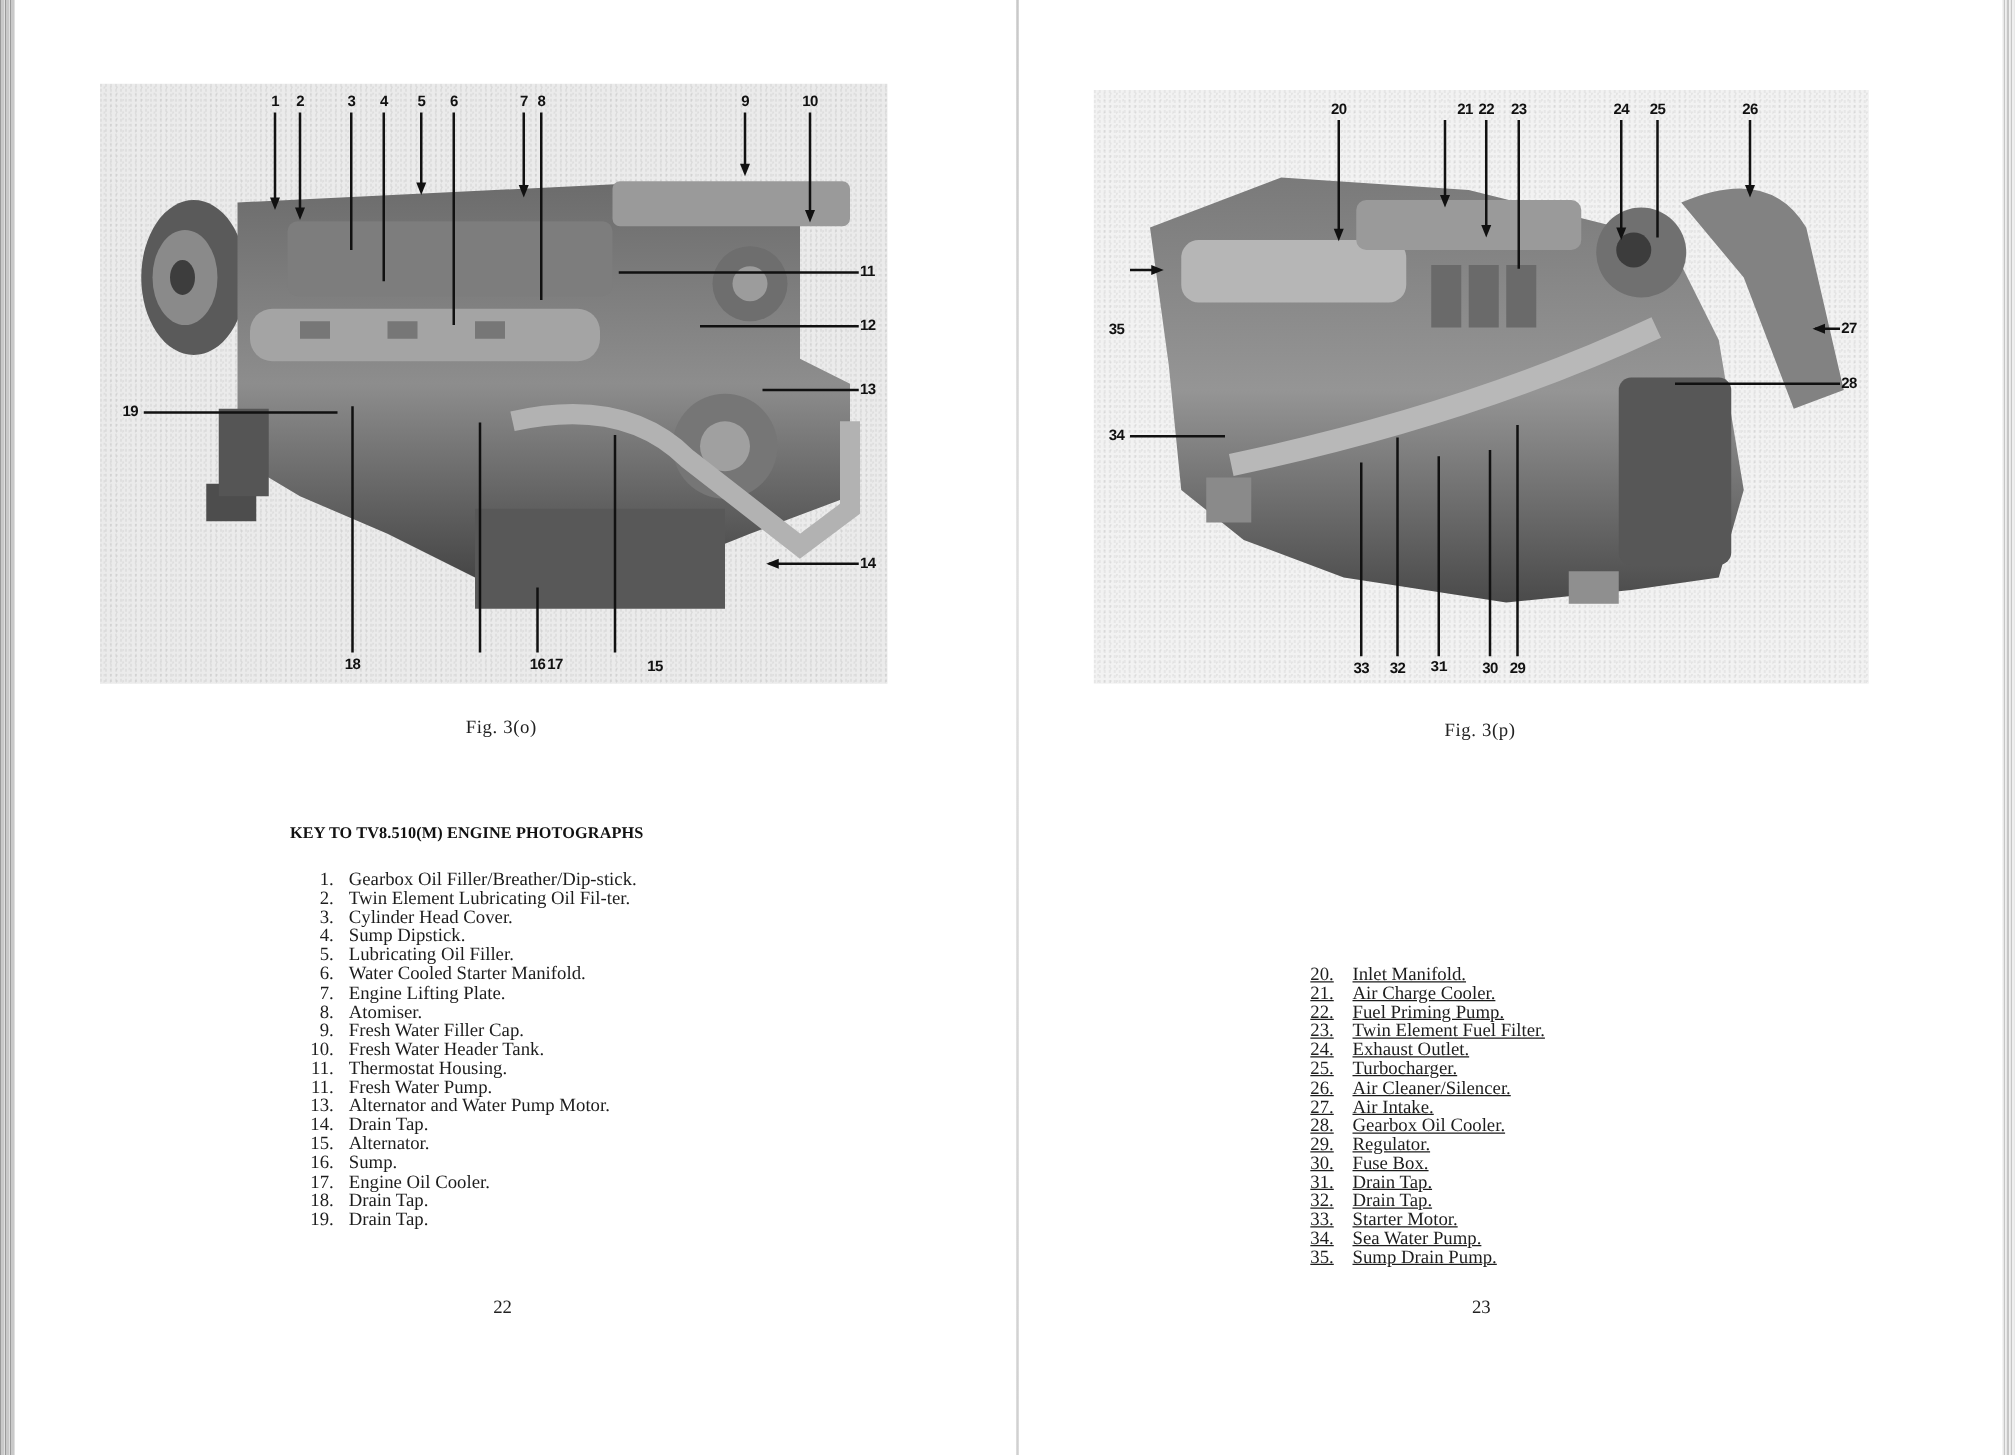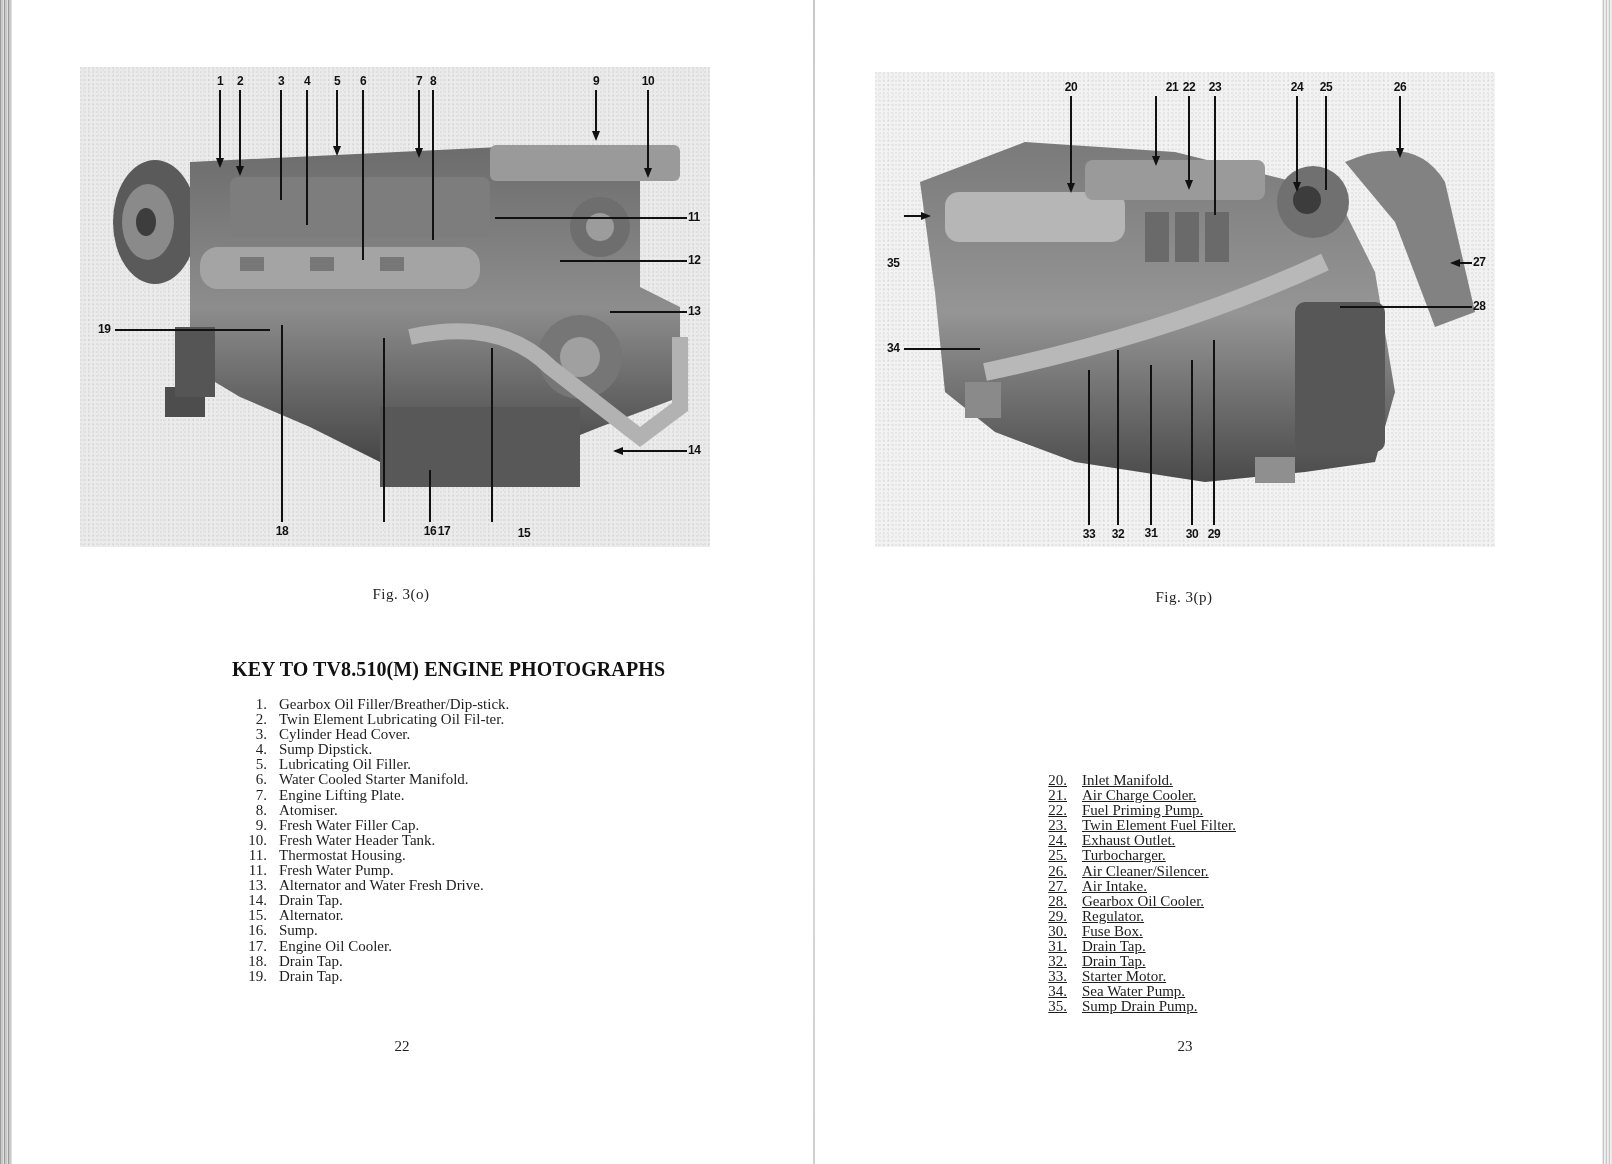--- a/index.html
+++ b/index.html
@@ -50,25 +50,25 @@
       border-top: 4px solid transparent; border-bottom: 4px solid transparent;
       border-right: 10px solid #111; transform: translateY(-50%);
     }
     .arrow-right {
       border-top: 4px solid transparent; border-bottom: 4px solid transparent;
       border-left: 10px solid #111; transform: translateY(-50%);
     }
 
     .caption {
       position: absolute; font-size: 15px; color: #222; letter-spacing: 0.5px;
-      transform: translateX(-50%); white-space: nowrap; margin-top: 12px;
+      transform: translateX(-50%); white-space: nowrap;
     }
 
     .key-title {
-      position: absolute; left: 232px; top: 658px; font-weight: bold; font-size: 20px;
+      position: absolute; left: 232px; top: 658px; font-weight: bold; font-size: 13px;
       letter-spacing: 0.1px; color: #111; white-space: nowrap;
     }
     .key-list {
       position: absolute; list-style: none; margin: 0; padding: 0;
       font-size: 15px; line-height: 15.1px; color: #1d1d1d;
     }
     .key-list-left { left: 240px; top: 697px; width: 320px; }
     .key-list-right { left: 1040px; top: 773px; width: 280px; text-decoration: underline; }
     .key-item { display: flex; }
     .key-num { width: 36px; text-align: right; padding-right: 10px; flex: none; box-sizing: border-box; }
@@ -223,21 +223,21 @@
       <li class="key-item">
         <span class="key-num">11.</span>
         <span class="key-text">Thermostat Housing.</span>
       </li>
       <li class="key-item">
         <span class="key-num">11.</span>
         <span class="key-text">Fresh Water Pump.</span>
       </li>
       <li class="key-item">
         <span class="key-num">13.</span>
-        <span class="key-text">Alternator and Water Fresh Drive.</span>
+        <span class="key-text">Alternator and Water Pump Motor.</span>
       </li>
       <li class="key-item">
         <span class="key-num">14.</span>
         <span class="key-text">Drain Tap.</span>
       </li>
       <li class="key-item">
         <span class="key-num">15.</span>
         <span class="key-text">Alternator.</span>
       </li>
       <li class="key-item">

